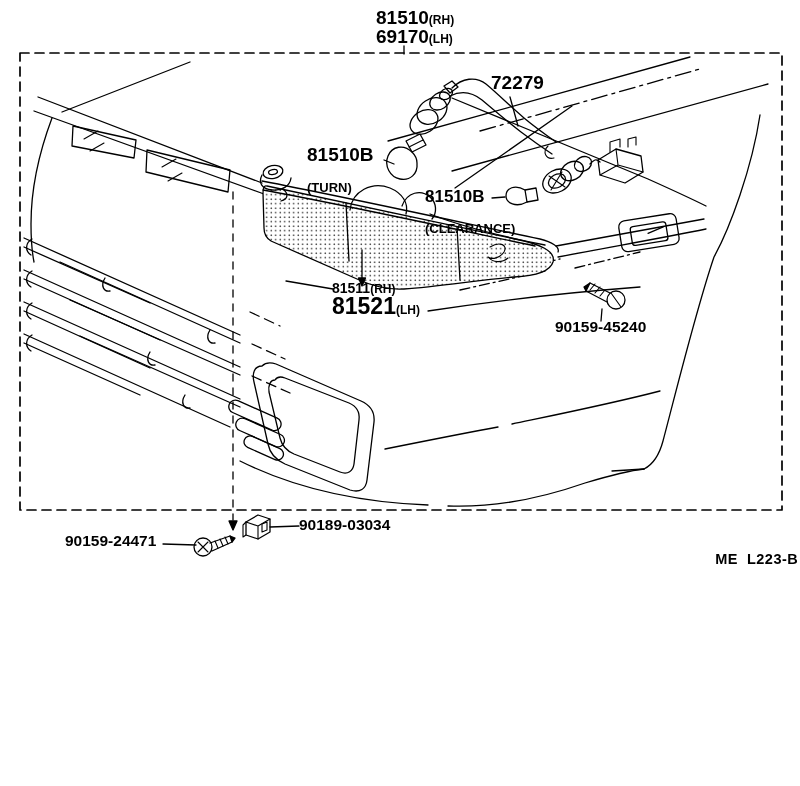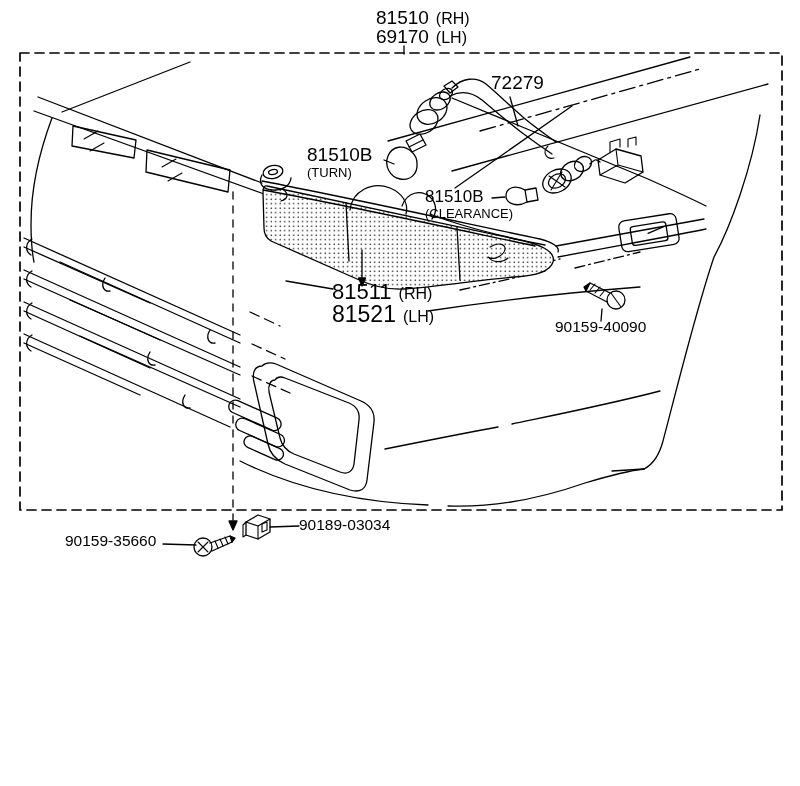--- a/index.html
+++ b/index.html
@@ -1,25 +1,25 @@
 <!DOCTYPE html>
 <html><head>
 <meta charset="utf-8">
 <style>
   html,body{margin:0;padding:0;background:#ffffff;}
   #stage{position:relative;width:800px;height:786px;background:#ffffff;overflow:hidden;
          font-family:"Liberation Sans",sans-serif;color:#000;}
   #art{position:absolute;left:0;top:0;}
-  .label{position:absolute;font-weight:normal;white-space:nowrap;line-height:1.0;}
+  .label{position:absolute;font-weight:bold;white-space:nowrap;line-height:1.0;}
   .row{display:flex;align-items:baseline;line-height:1.0;}
   .pn  {font-size:19px;}
   .pn-m{font-size:17px;}
   .pn-s{font-size:15.5px;}
-  .side{font-size:16px;margin-left:7px;}
-  .note{font-size:13px;display:block;margin-top:2px;}
+  .side{font-size:12px;margin-left:0;}
+  .note{font-size:13px;display:block;margin-top:17px;}
   .footer{font-size:14.5px;white-space:pre;letter-spacing:0.5px;}
 </style>
 </head>
 <body>
 
 <div id="stage">
 
   <svg id="art" width="800" height="786" viewBox="0 0 800 786" xmlns="http://www.w3.org/2000/svg">
     <defs>
       <pattern id="stipple" width="4.5" height="4.5" patternUnits="userSpaceOnUse">
@@ -220,35 +220,38 @@
     <span class="note">(TURN)</span>
   </div>
 
   <div class="label" style="left:425px;top:188px;">
     <span class="pn-m">81510B</span>
     <span class="note">(CLEARANCE)</span>
   </div>
 
   <div class="label" style="left:332px;top:281px;">
     <div class="row">
-      <span class="pn" style="font-size:22px;">81511</span>
+      <span class="pn" style="font-size:14px;">81511</span>
       <span class="side">(RH)</span>
     </div>
     <div class="row">
       <span class="pn" style="font-size:23px;">81521</span>
       <span class="side">(LH)</span>
     </div>
   </div>
 
   <div class="label" style="left:555px;top:319px;">
-    <span class="pn-s">90159-40090</span>
+    <span class="pn-s">90159-45240</span>
   </div>
 
   <div class="label" style="left:65px;top:533px;">
-    <span class="pn-s">90159-35660</span>
+    <span class="pn-s">90159-24471</span>
   </div>
 
   <div class="label" style="left:299px;top:517px;">
     <span class="pn-s">90189-03034</span>
   </div>
 
+  <div class="label footer" style="left:697px;top:537px;">
+    <span>ME  L223-B</span>
+  </div>
 
 </div>
 
 </body></html>

